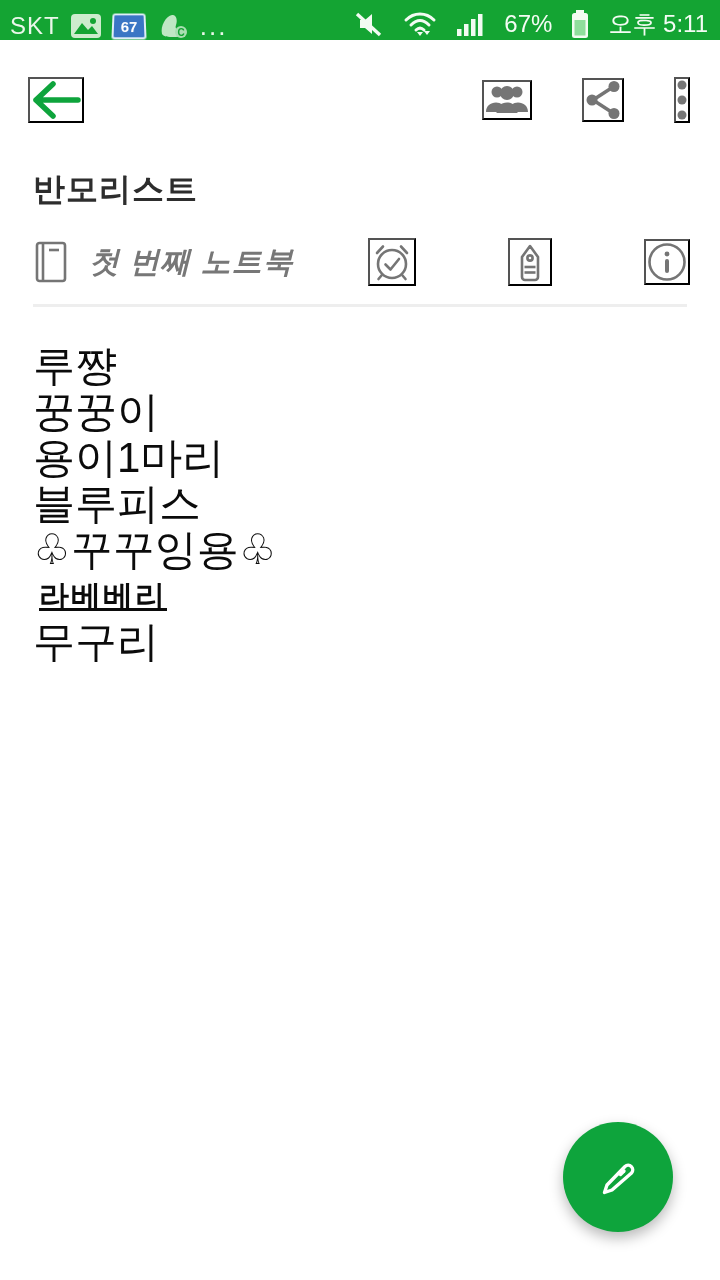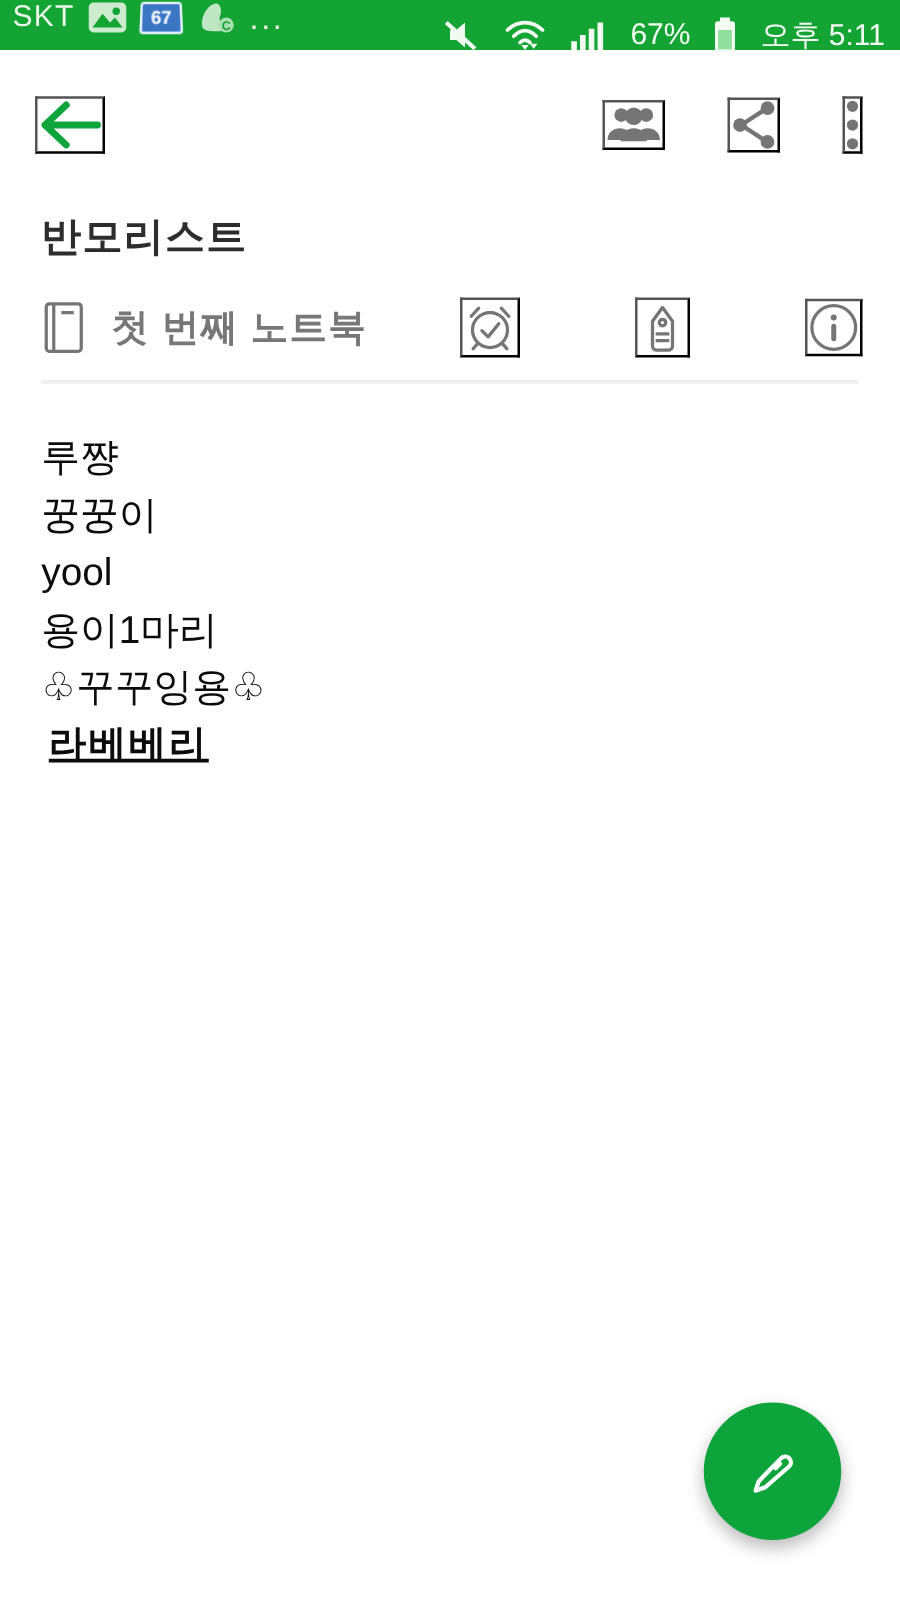--- a/index.html
+++ b/index.html
@@ -8,21 +8,21 @@
     font-family: "Liberation Sans", "DejaVu Sans", sans-serif;
     background: #ffffff;
     position: relative;
   }
 
   
   .statusbar {
     height: 40px;
     background: #14A433;
     display: flex;
-    align-items: flex-start;
+    align-items: flex-end;
     padding: 0 12px 0 10px;
     color: #f2fbf2;
   }
   .sb-left { display: flex; align-items: center; gap: 10px; }
   .sb-carrier { font-size: 24px; letter-spacing: 1px; color: #eaf7ea; }
   .sb-right { margin-left: auto; display: flex; align-items: center; gap: 18px; margin-top: 12px; }
   .sb-time, .sb-batt-pct { font-size: 24px; color: #f4fcf4; }
   .sb-dots { font-size: 26px; color: #eaf7ea; letter-spacing: 2px; line-height: 10px; }
   .sb-icon { display: block; }
   .badge67 {
@@ -59,35 +59,36 @@
     margin: 26px 30px 0 33px;
     display: flex;
     align-items: center;
   }
   .notebook-label {
     margin-left: 20px;
     font-size: 30px;
     font-weight: 600;
     color: #777777;
     letter-spacing: 1px;
+    font-style: italic;
   }
   .nb-actions { margin-left: auto; display: flex; align-items: center; gap: 42px; }
   .divider {
     height: 3px;
     background: #eeeeee;
     margin: 18px 33px 0 33px;
   }
 
   
   .note-body {
     padding: 36px 33px 0 33px;
     color: #0b0b0b;
   }
   .note-line {
-    font-size: 31px;
+    font-size: 42px;
     line-height: 46px;
     white-space: pre;
   }
   .note-line.hand {
     font-size: 30px;
     line-height: 46px;
     font-weight: 600;
     padding-left: 6px;
     letter-spacing: 2px;
     text-decoration: underline;
@@ -242,24 +243,25 @@
       </svg>
     </button>
   </div>
 </div>
 
 <div class="divider"></div>
 
 <div class="note-body">
     <div class="note-line">루쨩</div>
     <div class="note-line">꿍꿍이</div>
-    <div class="note-line">yool</div>
     <div class="note-line">용이1마리</div>
+    <div class="note-line">블루피스</div>
     <div class="note-line">♧꾸꾸잉용♧</div>
     <div class="note-line hand">라베베리</div>
+    <div class="note-line">무구리</div>
   </div>
 
 <button class="fab">
   <svg width="48" height="48" viewBox="0 0 48 48" fill="none" stroke="#ffffff" stroke-width="3.4" stroke-linejoin="round" stroke-linecap="round">
     <path d="M18 37 L10.5 39.5 L13 32 L31 13.5 a4.6 4.6 0 0 1 6.5 6.5 Z"></path>
     <path d="M26.5 21.5 l3.5 -3.5"></path>
   </svg>
 </button>
 
 </body></html>

